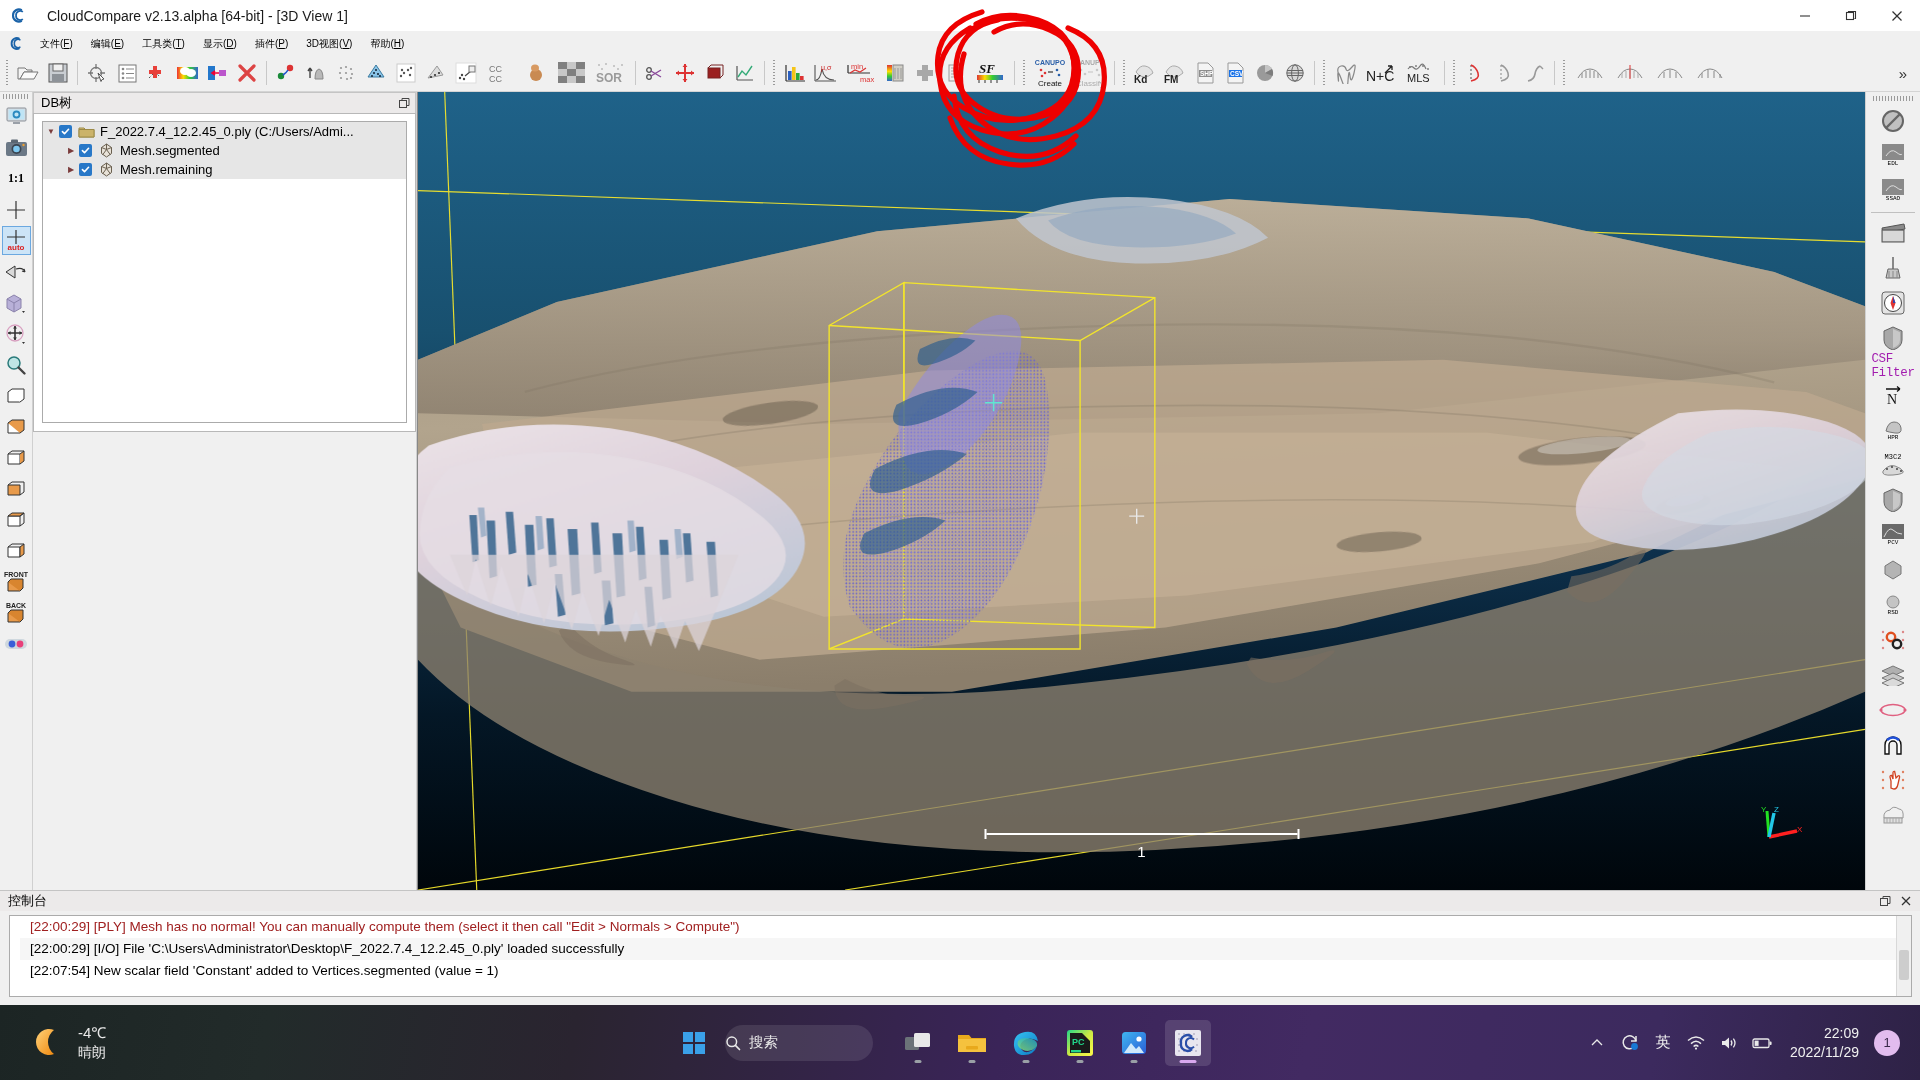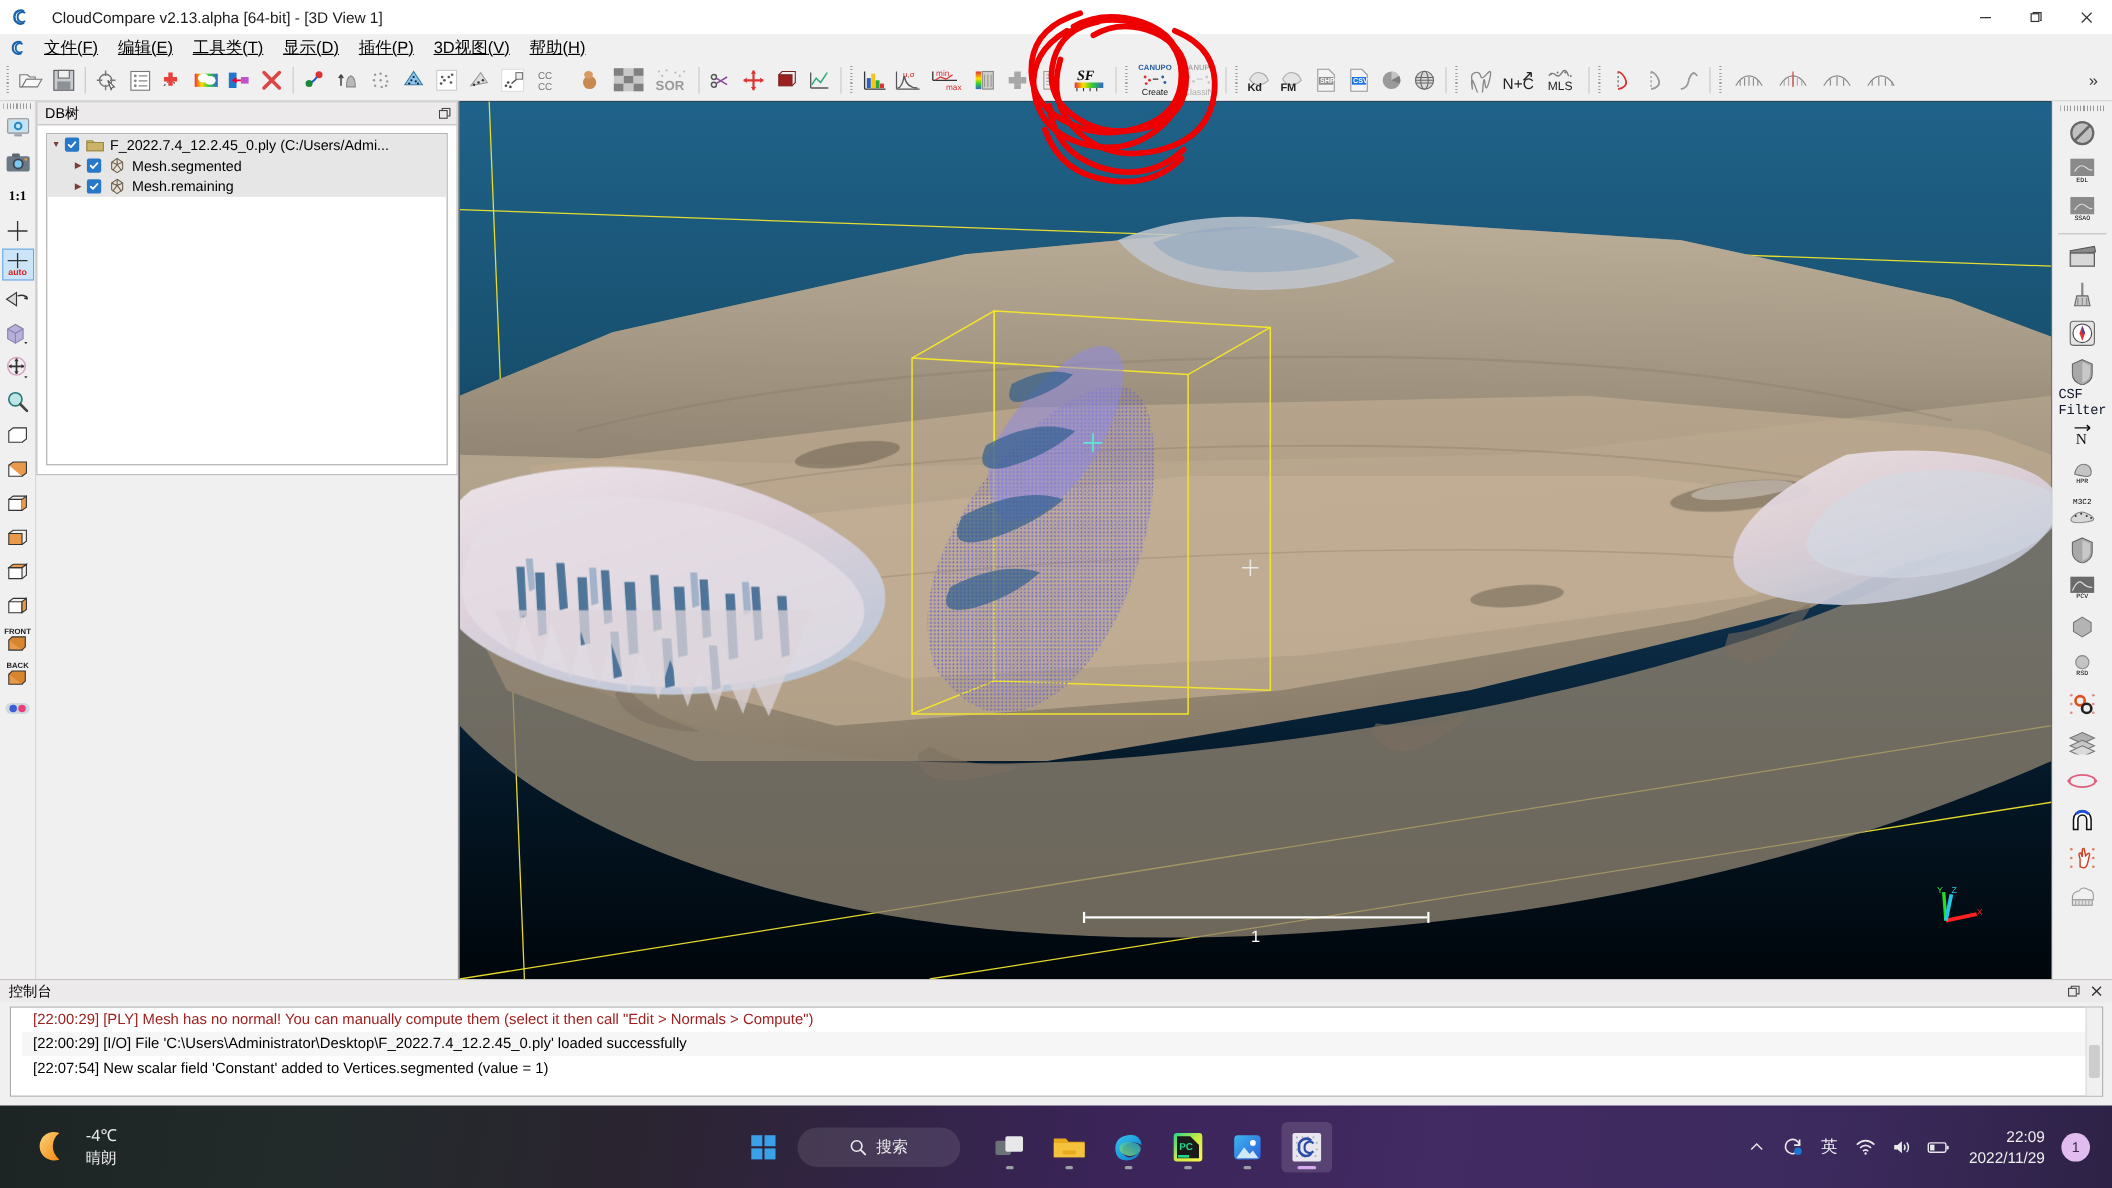--- a/index.html
+++ b/index.html
@@ -16,21 +16,21 @@
   
   .titlebar { height:32px; background:#ffffff; display:flex; align-items:center; padding-left:9px; border-bottom:1px solid #f0f0f0; flex:0 0 32px; }
   .tb-logo { width:18px; height:18px; margin-right:8px; display:flex; align-items:center; justify-content:center; }
   .tb-title { font-size:14px; color:#1a1a1a; font-family:"Liberation Sans", sans-serif;margin-left:12px; }
   .tb-spacer { flex:1; }
   .wbtn { width:46px; height:32px; display:flex; align-items:center; justify-content:center; font-size:13px; color:#333; }
 
   
   .menubar { height:23px; background:#f0f0f0; display:flex; align-items:center; padding-left:8px; flex:0 0 23px; }
   .menu-logo { width:16px; height:16px; margin-right:7px; display:flex; align-items:center; justify-content:center; }
-  .menu-item { padding:2px 9px; font-size:15px; color:#000; cursor:default;text-decoration:underline; }
+  .menu-item { padding:2px 9px; font-size:10px; color:#000; cursor:default; }
   .menu-item u { text-decoration:underline; }
 
   
   .toolbar { height:37px; background:#f0f0f0; border-bottom:1px solid #d4d4d4; display:flex; align-items:center; padding:0 2px; flex:0 0 37px; position:relative; }
   .tgrip { width:7px; height:26px; margin:0 2px; background-image:repeating-linear-gradient(to bottom,#9a9a9a 0 1px,transparent 1px 3px); background-size:2px 100%; background-repeat:no-repeat; background-position:2px 0; }
   .tbtn { width:30px; height:31px; display:flex; align-items:center; justify-content:center; position:relative; }
   .tbtn.wide { width:40px; }
   .tsep { width:1px; height:24px; background:#c8c8c8; margin:0 4px; }
 
   
@@ -67,21 +67,21 @@
   .scalebar .bar { height:10px; border-left:2px solid #fff; border-right:2px solid #fff; position:relative; }
   .scalebar .bar:after { content:""; position:absolute; left:0; right:0; top:4px; height:2px; background:#fff; }
   .scalebar .lbl { text-align:center; color:#fff; font-size:15px; margin-top:4px; }
   .gizmo { position:absolute; right:62px; bottom:40px; width:46px; height:46px; }
 
   
   .railR { width:55px; background:#f0f0f0; border-left:1px solid #d0d0d0; display:flex; flex-direction:column; align-items:center; padding-top:2px; overflow:hidden; }
   .railR .grip { width:40px; height:5px; background-image:repeating-linear-gradient(to right,#9a9a9a 0 1px,transparent 1px 3px); margin:2px 0 3px; }
   .rrbtn { width:34px; height:33px; display:flex; align-items:center; justify-content:center; margin-bottom:2px; font-size:9px; }
   .rrsep { width:44px; height:1px; background:#c0c0c0; margin:3px 0; }
-  .csflabel { font-size:12.5px; color:#0f172a; font-family:"Liberation Mono", monospace; letter-spacing:-0.3px; }
+  .csflabel { font-size:12.5px; color:#a21caf; font-family:"Liberation Mono", monospace; letter-spacing:-0.3px; }
 
   
   .console { flex:0 0 115px; background:#f0f0f0; display:flex; flex-direction:column; }
   .cons-head { height:21px; background:#eceaea; border-top:1px solid #c4c4c4; display:flex; align-items:center; padding:0 6px 0 8px; font-size:13px; }
   .cons-head .ttl { flex:1; }
   .cons-head .cbtn { width:16px; height:16px; display:flex; align-items:center; justify-content:center; color:#333; font-size:12px; }
   .cons-body { flex:1; margin:4px 8px 8px 9px; background:#fff; border:1px solid #ababab; overflow:hidden; position:relative; display:flex; }
   .cons-lines { flex:1; overflow:hidden; }
   .cline { height:22px; line-height:22px; padding-left:10px; font-size:13.5px; white-space:nowrap;margin-left:10px; }
   .cline.warn { color:#a02020; }
@@ -95,21 +95,21 @@
     display:flex; align-items:center; }
   .tb-weather { display:flex; align-items:center; padding-left:30px; width:300px; }
   .tb-weather .wtext { margin-left:14px; color:#e8e8e8; line-height:1.35; }
   .tb-weather .t1 { font-size:15px; }
   .tb-weather .t2 { font-size:14px; }
   .tb-center { flex:1; display:flex; align-items:center; justify-content:center; gap:8px; }
   .tbi { width:46px; height:46px; display:flex; align-items:center; justify-content:center; border-radius:5px; position:relative; }
   .tbi.active { background:rgba(255,255,255,0.13); }
   .tbi .dot { position:absolute; bottom:3px; left:50%; transform:translateX(-50%); width:7px; height:3px; border-radius:2px; background:#9aa0a6; }
   .tbi.active .dot { width:17px; background:#d9a9ef; }
-  .searchbox { height:36px; width:148px; background:rgba(255,255,255,0.10); border-radius:18px; display:flex; align-items:center; justify-content:center; gap:8px; color:#e9e9e9; font-size:14.5px; margin-right:14px; }
+  .searchbox { height:36px; width:148px; background:rgba(255,255,255,0.10); border-radius:18px; display:flex; align-items:center; gap:8px; color:#e9e9e9; font-size:14.5px; margin-right:14px; }
   .tb-right { display:flex; align-items:center; gap:3px; padding-right:20px; color:#e9e9e9; }
   .tri { width:30px; height:40px; display:flex; align-items:center; justify-content:center; }
   .clock { text-align:right; font-size:14px; line-height:1.35; color:#f0f0f0; padding:0 8px 0 10px; }
   .badge { width:26px; height:26px; border-radius:50%; background:#e2bcee; color:#3a2a4a; font-size:13px; display:flex; align-items:center; justify-content:center; margin-left:4px; }
 
   
   .scribble { position:absolute; pointer-events:none; }
   .txt-sm { font-size:8px; }
 </style>
 </head>

